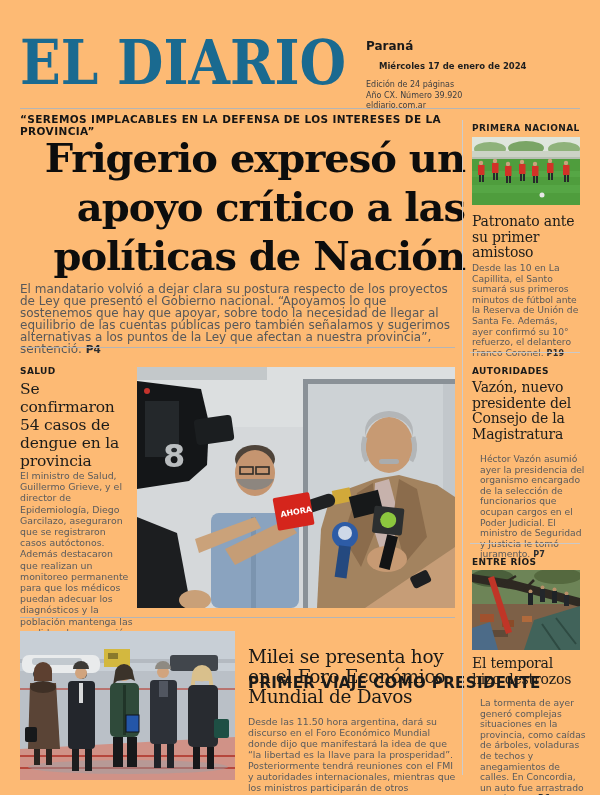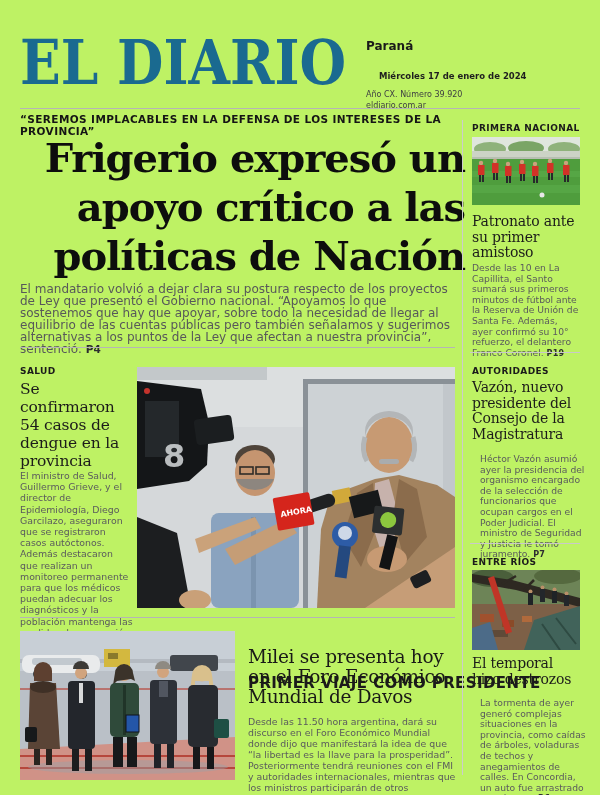--- a/index.html
+++ b/index.html
@@ -1,21 +1,21 @@
 <!DOCTYPE html>
 <html lang="es"><head>
 <meta charset="utf-8">
 <style>
   html,body{margin:0;padding:0;background:#e9e9e9;}
-  .page{position:relative;width:600px;height:795px;background:#bef264;margin:0 auto;
+  .page{position:relative;width:600px;height:795px;background:#fdba74;margin:0 auto;
         font-family:"DejaVu Sans",sans-serif;overflow:hidden;}
   .abs{position:absolute;}
   
   .mast-city{font-size:12px;font-weight:bold;color:#1a1a1a;line-height:13px;}
-  .mast-date{font-size:8.5px;font-weight:bold;color:#1f1f1f;margin-top:18px;padding-left:13px;}
+  .mast-date{font-size:8.5px;font-weight:bold;color:#1f1f1f;margin-top:8px;padding-left:13px;}
   .mast-small{font-size:8px;color:#3f4042;line-height:10.5px;margin-top:9px;}
   .rule{background:#b5b5b5;height:1px;}
   .vrule{background:#cccccc;width:1px;}
   
   .label{font-size:9px;font-weight:bold;letter-spacing:.4px;color:#1b1b1b;}
   .kicker-main{font-size:10.5px;font-weight:bold;letter-spacing:.4px;color:#151515;}
   
   .serif{font-family:"DejaVu Serif",serif;}
   .headline-main{font-size:40px;line-height:49px;font-weight:bold;letter-spacing:-1px;color:#0d0d0d;text-align:right;}
   .headline-mid{font-size:18.5px;line-height:20px;color:#191917;letter-spacing:-.3px;}
@@ -33,20 +33,21 @@
 
   <div class="abs" style="left:20px;top:28px;">
     <svg width="330" height="68">
       <text x="0" y="56" font-family="DejaVu Serif, serif" font-weight="bold" font-size="62" fill="#1a6a90" textLength="326" lengthAdjust="spacingAndGlyphs">EL DIARIO</text>
     </svg>
   </div>
   <div class="abs" style="left:366px;top:40px;width:220px;">
     <div class="mast-city">Paraná</div>
     <div class="mast-date">Miércoles 17 de enero de 2024</div>
     <div class="mast-small">
+      <div>Edición de 24 páginas</div>
       <div>Año CX. Número 39.920</div>
       <div>eldiario.com.ar</div>
     </div>
   </div>
   <div class="abs rule" style="left:20px;top:108px;width:560px;"></div>
 
   <div class="abs kicker-main" style="left:20px;top:113px;width:440px;">“SEREMOS IMPLACABLES EN LA DEFENSA DE LOS INTERESES DE LA PROVINCIA”</div>
   <div class="abs serif headline-main" style="left:18px;top:133px;width:447px;">Frigerio expresó un apoyo crítico a las políticas de Nación</div>
   <p class="abs body-lead" style="left:20px;top:283px;width:437px;margin:0;">
     <span>El mandatario volvió a dejar clara su postura respecto de los proyectos de Ley que presentó el Gobierno nacional. “Apoyamos lo que sostenemos que hay que apoyar, sobre todo la necesidad de llegar al equilibrio de las cuentas públicas pero también señalamos y sugerimos alternativas a los puntos de la Ley que afectan a nuestra provincia”, sentenció.</span>

